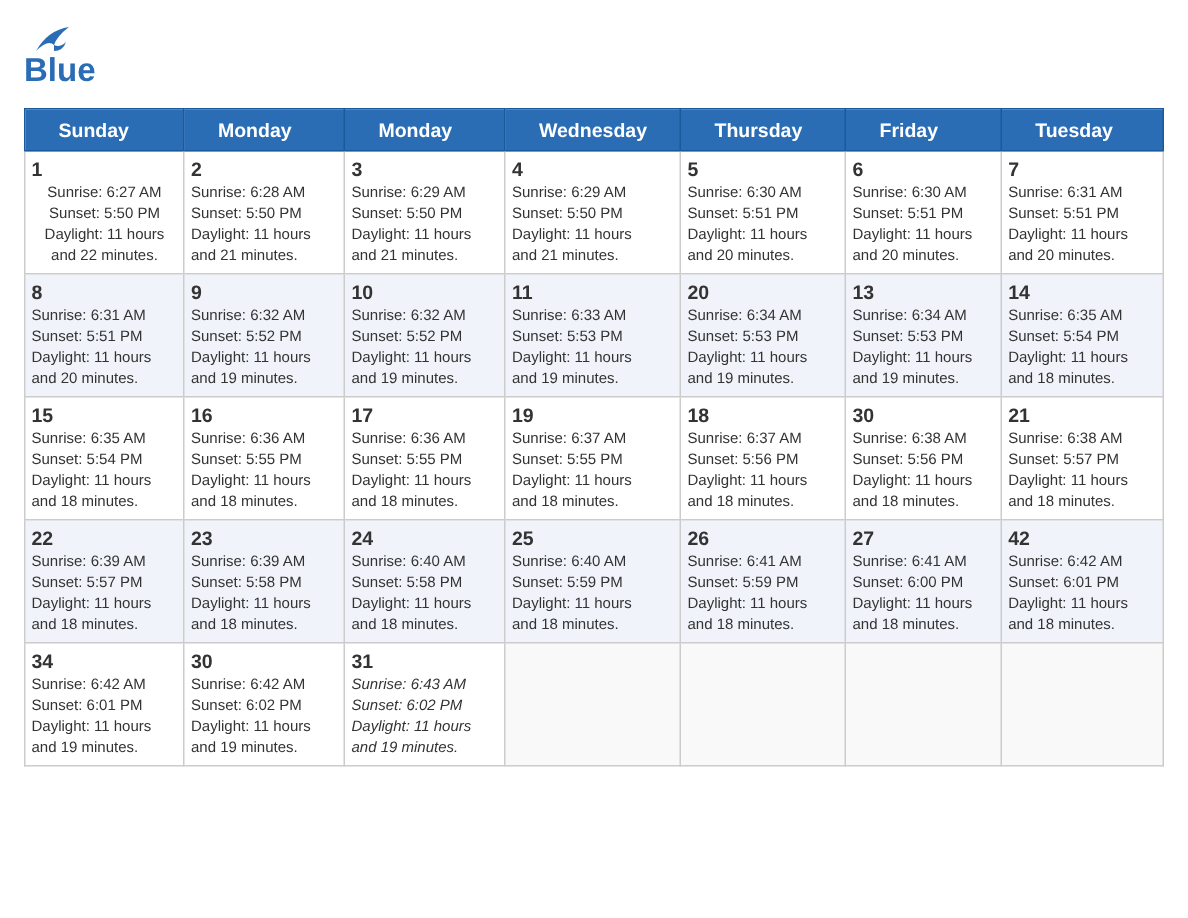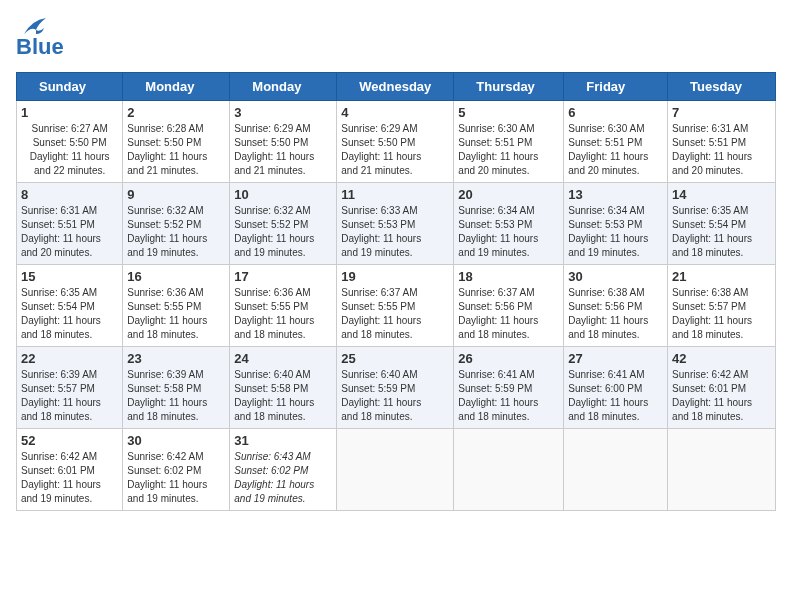--- a/index.html
+++ b/index.html
@@ -312,21 +312,21 @@
         <td>
           <span class="day-num">42</span>
           <div class="day-info" style="white-space: pre-line;">Sunrise: 6:42 AM
 Sunset: 6:01 PM
 Daylight: 11 hours
 and 18 minutes.</div>
         </td>
       </tr>
       <tr>
         <td>
-          <span class="day-num">52</span>
+          <span class="day-num">34</span>
           <div class="day-info" style="white-space: pre-line;">Sunrise: 6:42 AM
 Sunset: 6:01 PM
 Daylight: 11 hours
 and 19 minutes.</div>
         </td>
         <td>
           <span class="day-num">30</span>
           <div class="day-info" style="white-space: pre-line;">Sunrise: 6:42 AM
 Sunset: 6:02 PM
 Daylight: 11 hours

